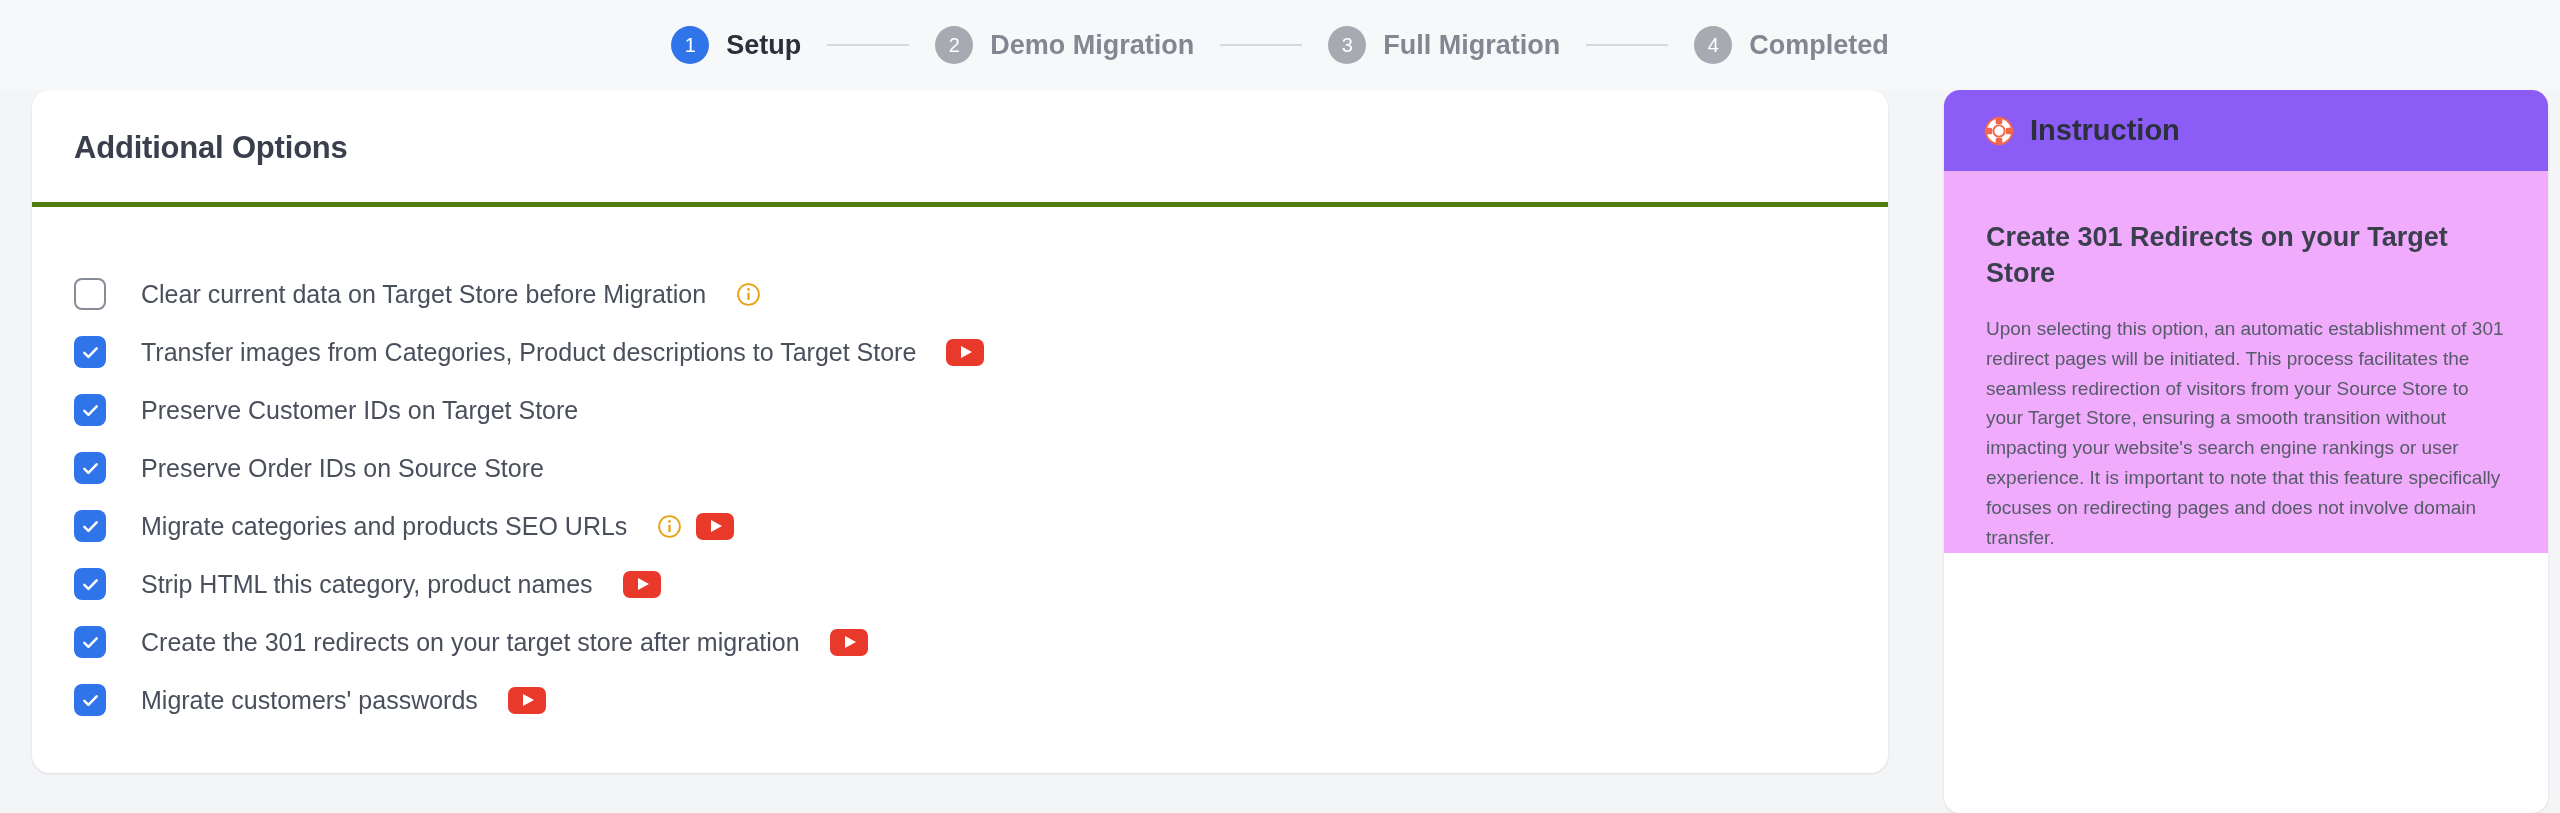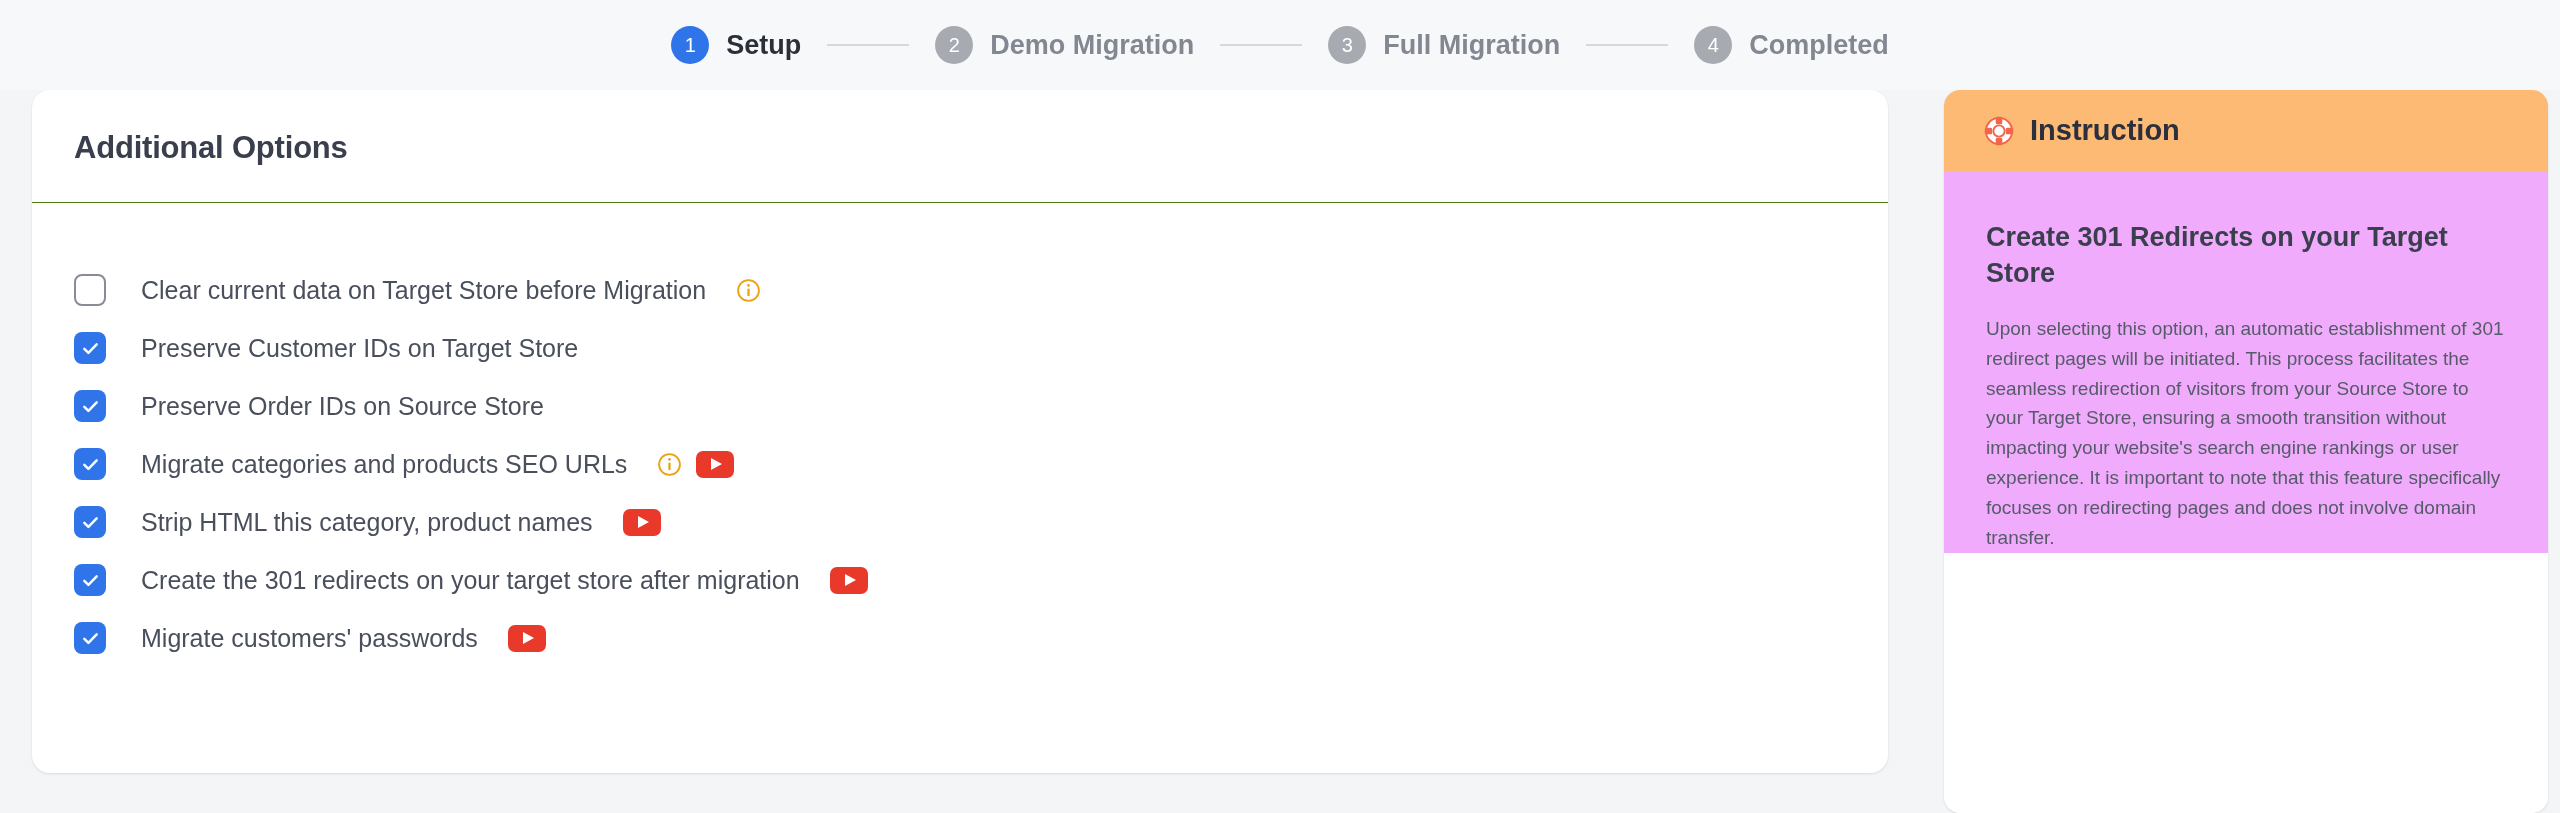--- a/index.html
+++ b/index.html
@@ -73,21 +73,21 @@
   .main-card {
     width: 1856px;
     background: #ffffff;
     border-radius: 18px;
     box-shadow: 0 1px 3px rgba(16,24,40,0.07), 0 1px 2px rgba(16,24,40,0.05);
     height: 683px;
     flex: 0 0 auto;
   }
   .card-header {
     padding: 40px 42px 36px 42px;
-    border-bottom: 1px solid #4d7c0f;
+    border-bottom: 5px solid #4d7c0f;
   }
   .card-title {
     font-size: 31px;
     font-weight: bold;
     color: #3a3f4d;
     letter-spacing: -0.2px;
   }
   .card-body {
     padding: 58px 42px 40px 42px;
   }
@@ -162,21 +162,21 @@
     width: 604px;
     margin-left: 56px;
     background: #ffffff;
     border-radius: 16px;
     overflow: hidden;
     box-shadow: 0 1px 3px rgba(16,24,40,0.07), 0 1px 2px rgba(16,24,40,0.05);
     flex: 0 0 auto;
     height: 723px;
   }
   .instruction-header {
-    background: #fdba74;
+    background: #8b5cf6;
     padding: 24px 40px 24px 40px;
     display: flex;
     align-items: center;
     gap: 16px;
   }
   .lifebuoy-icon {
     width: 30px;
     height: 30px;
     display: block;
     flex: 0 0 auto;
@@ -240,20 +240,33 @@
         <div class="option-row">
           <span class="checkbox unchecked"></span>
           <span class="option-label">Clear current data on Target Store before Migration</span>
           <span class="badge-wrap">
             <span>
               <svg class="info-icon" viewBox="0 0 24 24" aria-hidden="true">
                 <circle cx="12" cy="12" r="10" fill="none" stroke="#e8a317" stroke-width="1.8"></circle>
                 <circle cx="12" cy="7.1" r="1.3" fill="#e8a317"></circle>
                 <rect x="10.9" y="10" width="2.2" height="7.6" rx="1.1" fill="#e8a317"></rect>
               </svg>
+            </span>
+          </span>
+        </div>
+        <div class="option-row">
+          <span class="checkbox checked">
+            <svg class="tick" viewBox="0 0 20 20" aria-hidden="true">
+              <path d="M3.5 10.4 L7.8 14.6 L16.5 5.6" fill="none" stroke="#ffffff" stroke-width="2.6" stroke-linecap="round" stroke-linejoin="round"></path>
+            </svg>
+          </span>
+          <span class="option-label">Transfer images from Categories, Product descriptions to Target Store</span>
+          <span class="badge-wrap">
+            <span class="yt-icon">
+              <span class="play"></span>
             </span>
           </span>
         </div>
         <div class="option-row">
           <span class="checkbox checked">
             <svg class="tick" viewBox="0 0 20 20" aria-hidden="true">
               <path d="M3.5 10.4 L7.8 14.6 L16.5 5.6" fill="none" stroke="#ffffff" stroke-width="2.6" stroke-linecap="round" stroke-linejoin="round"></path>
             </svg>
           </span>
           <span class="option-label">Preserve Customer IDs on Target Store</span>

